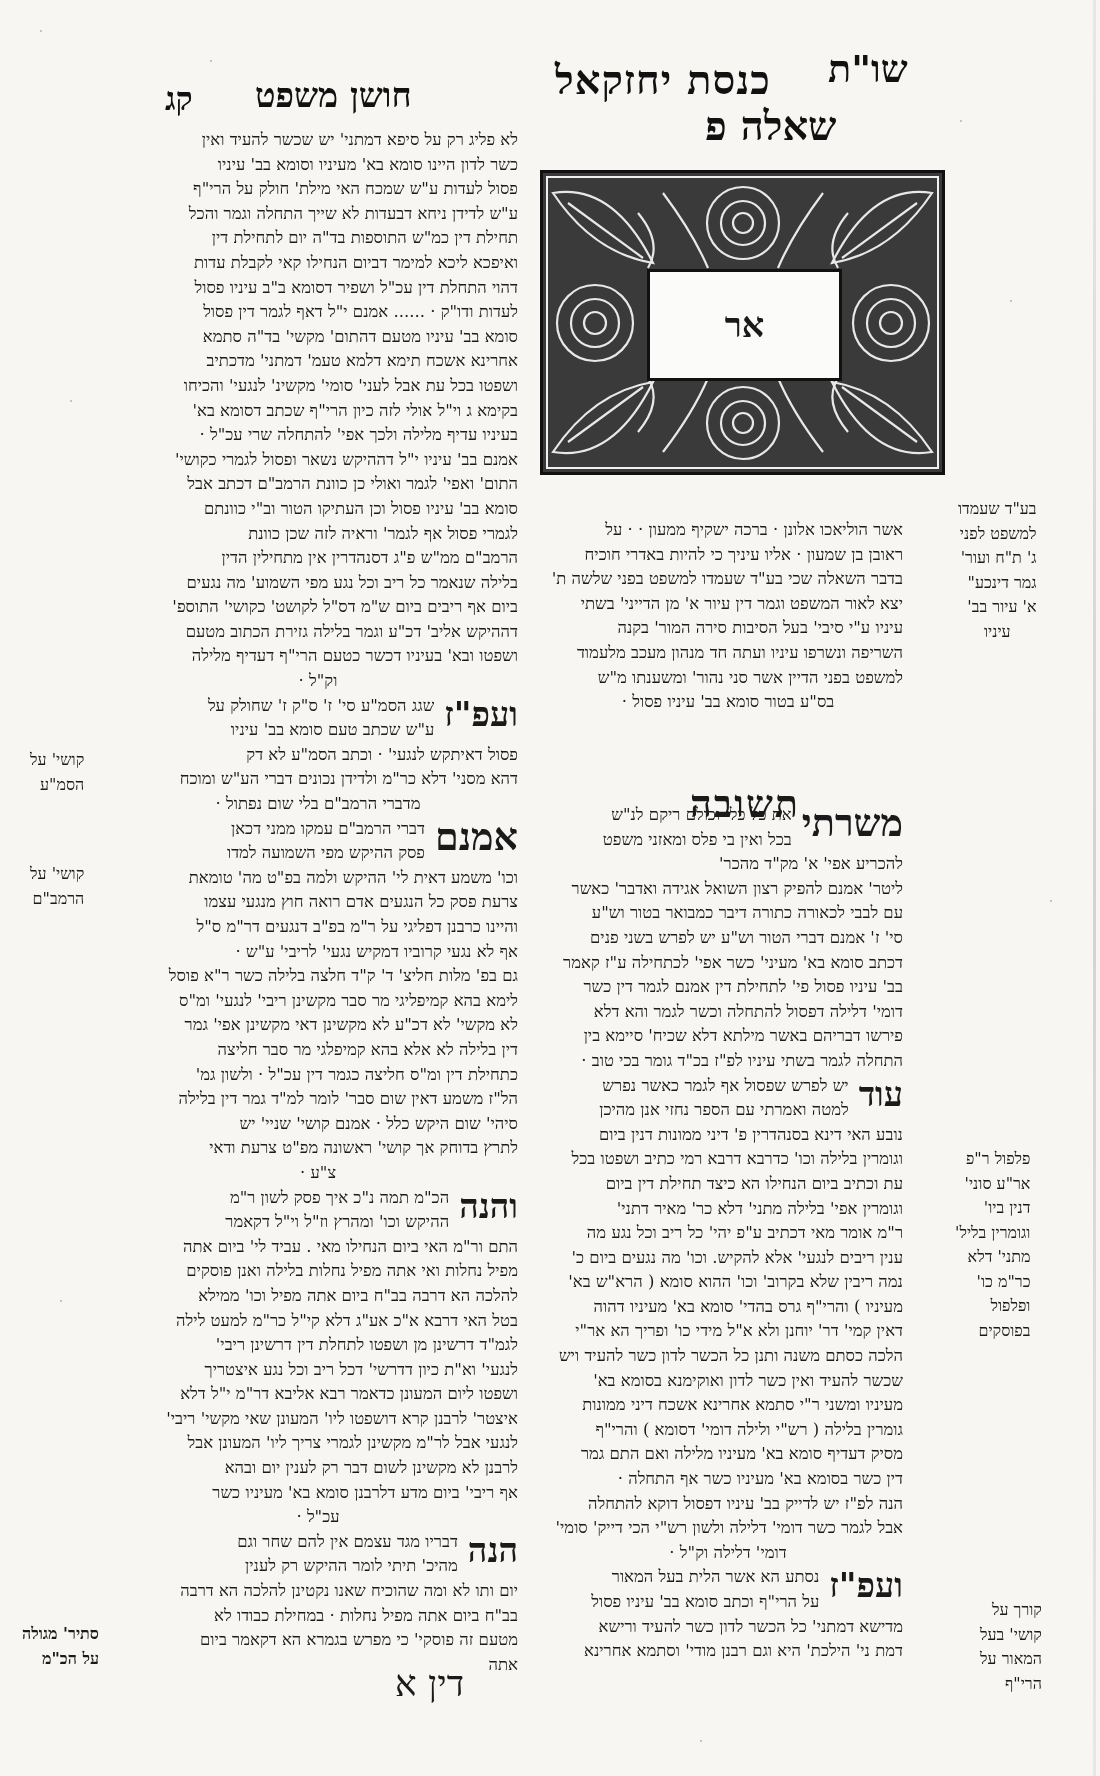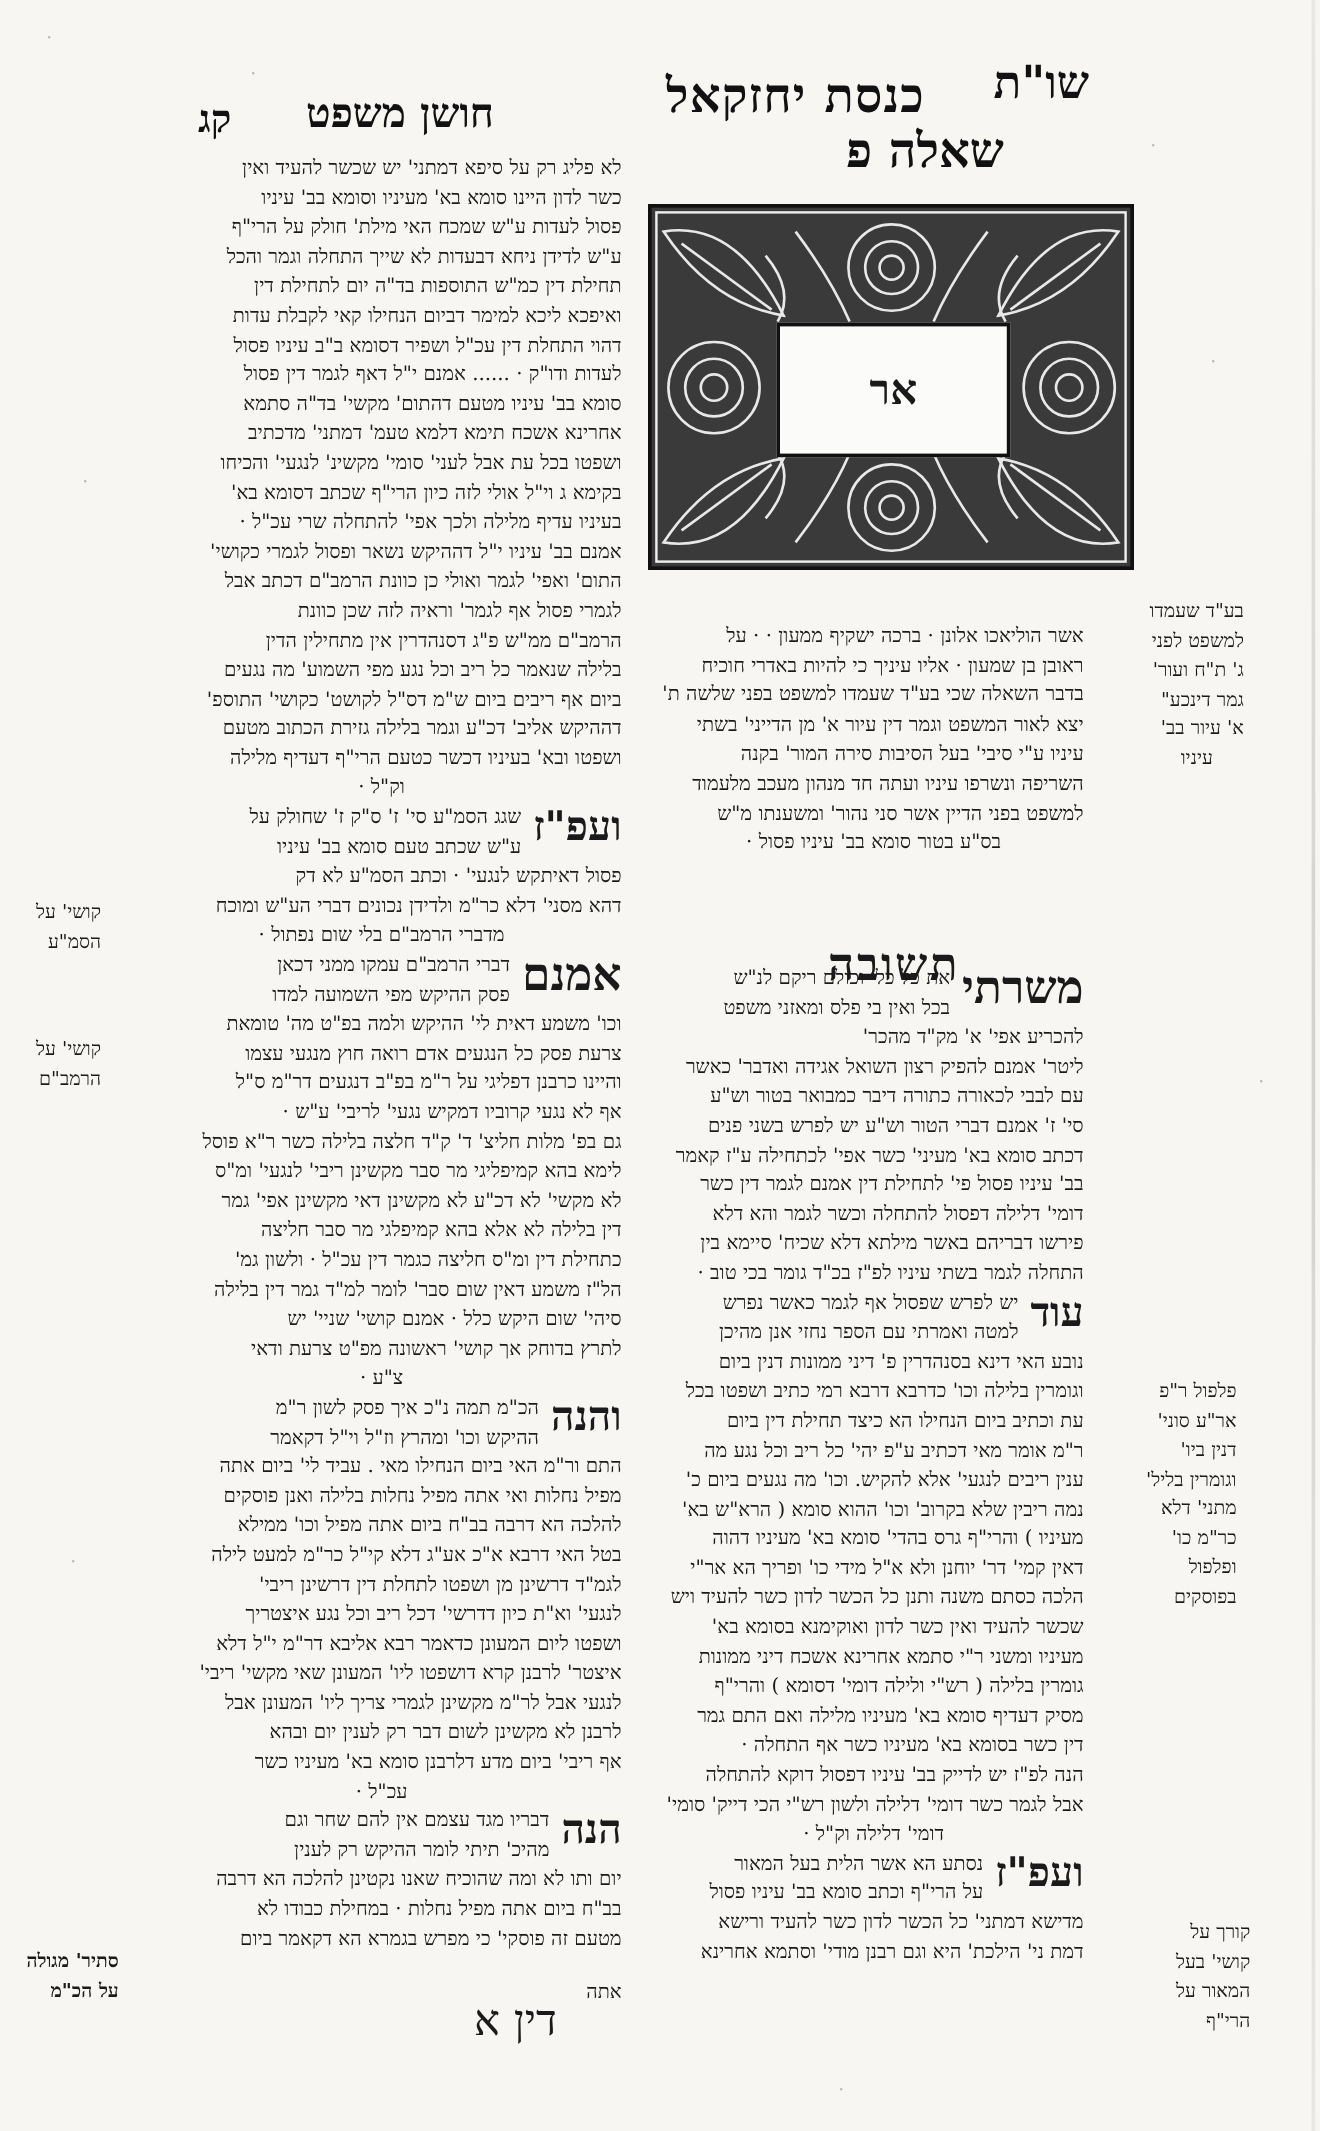--- a/index.html
+++ b/index.html
@@ -126,20 +126,21 @@
   <span class="line">בב' עיניו פסול פי' לתחילת דין אמנם לגמר דין כשר</span>
   <span class="line">דומי' דלילה דפסול להתחלה וכשר לגמר והא דלא</span>
   <span class="line">פירשו דבריהם באשר מילתא דלא שכיח' סיימא בין</span>
   <span class="line">התחלה לגמר בשתי עיניו לפ"ז בכ"ד גומר בכי טוב ·</span>
   <span class="lead">עוד</span>
   <span class="line">יש לפרש שפסול אף לגמר כאשר נפרש</span>
   <span class="line">למטה ואמרתי עם הספר נחזי אנן מהיכן</span>
   <span class="line" style="clear:both">נובע האי דינא בסנהדרין פ' דיני ממונות דנין ביום</span>
   <span class="line">וגומרין בלילה וכו' כדרבא דרבא רמי כתיב ושפטו בכל</span>
   <span class="line">עת וכתיב ביום הנחילו הא כיצד תחילת דין ביום</span>
+  <span class="line">וגומרין אפי' בלילה מתני' דלא כר' מאיר דתני'</span>
   <span class="line">ר"מ אומר מאי דכתיב ע"פ יהי' כל ריב וכל נגע מה</span>
   <span class="line">ענין ריבים לנגעי' אלא להקיש. וכו' מה נגעים ביום כ'</span>
   <span class="line">נמה ריבין שלא בקרוב' וכו' ההוא סומא ( הרא"ש בא'</span>
   <span class="line">מעיניו ) והרי"ף גרס בהדי' סומא בא' מעיניו דהוה</span>
   <span class="line">דאין קמי' דר' יוחנן ולא א"ל מידי כו' ופריך הא אר"י</span>
   <span class="line">הלכה כסתם משנה ותנן כל הכשר לדון כשר להעיד ויש</span>
   <span class="line">שכשר להעיד ואין כשר לדון ואוקימנא בסומא בא'</span>
   <span class="line">מעיניו ומשני ר"י סתמא אחרינא אשכח דיני ממונות</span>
   <span class="line">גומרין בלילה ( רש"י ולילה דומי' דסומא ) והרי"ף</span>
   <span class="line">מסיק דעדיף סומא בא' מעיניו מלילה ואם התם גמר</span>
@@ -163,20 +164,21 @@
   <span class="line">ואיפכא ליכא למימר דביום הנחילו קאי לקבלת עדות</span>
   <span class="line">דהוי התחלת דין עכ"ל ושפיר דסומא ב"ב עיניו פסול</span>
   <span class="line">לעדות ודו"ק · ...... אמנם י"ל דאף לגמר דין פסול</span>
   <span class="line">סומא בב' עיניו מטעם דהתום' מקשי' בד"ה סתמא</span>
   <span class="line">אחרינא אשכח תימא דלמא טעמ' דמתני' מדכתיב</span>
   <span class="line">ושפטו בכל עת אבל לעני' סומי' מקשינ' לנגעי' והכיחו</span>
   <span class="line">בקימא ג וי"ל אולי לזה כיון הרי"ף שכתב דסומא בא'</span>
   <span class="line">בעיניו עדיף מלילה ולכך אפי' להתחלה שרי עכ"ל ·</span>
   <span class="line">אמנם בב' עיניו י"ל דההיקש נשאר ופסול לגמרי כקושי'</span>
   <span class="line">התום' ואפי' לגמר ואולי כן כוונת הרמב"ם דכתב אבל</span>
+  <span class="line">סומא בב' עיניו פסול וכן העתיקו הטור וב"י כוונתם</span>
   <span class="line">לגמרי פסול אף לגמר' וראיה לזה שכן כוונת</span>
   <span class="line">הרמב"ם ממ"ש פ"ג דסנהדרין אין מתחילין הדין</span>
   <span class="line">בלילה שנאמר כל ריב וכל נגע מפי השמוע' מה נגעים</span>
   <span class="line">ביום אף ריבים ביום ש"מ דס"ל לקושט' כקושי' התוספ'</span>
   <span class="line">דההיקש אליב' דכ"ע וגמר בלילה גזירת הכתוב מטעם</span>
   <span class="line">ושפטו ובא' בעיניו דכשר כטעם הרי"ף דעדיף מלילה</span>
   <span class="line center">וק"ל ·</span>
 
   <span class="lead">ועפ"ז</span>
   <span class="line">שגג הסמ"ע סי' ז' ס"ק ז' שחולק על</span>
@@ -217,21 +219,21 @@
   <span class="line">לרבנן לא מקשינן לשום דבר רק לענין יום ובהא</span>
   <span class="line">אף ריבי' ביום מדע דלרבנן סומא בא' מעיניו כשר</span>
   <span class="line center">עכ"ל ·</span>
 
   <span class="lead">הנה</span>
   <span class="line">דבריו מגד עצמם אין להם שחר וגם</span>
   <span class="line">מהיכ' תיתי לומר ההיקש רק לענין</span>
   <span class="line" style="clear:both">יום ותו לא ומה שהוכיח שאנו נקטינן להלכה הא דרבה</span>
   <span class="line">בב"ח ביום אתה מפיל נחלות · במחילת כבודו לא</span>
   <span class="line">מטעם זה פוסקי' כי מפרש בגמרא הא דקאמר ביום</span>
-  <span class="line" style="padding-left:200px;margin-top:20px;">אתה</span>
+  <span class="line" style="padding-left:200px;">אתה</span>
 </div>
 
 <div class="din-a">דין א</div>
 
 <div class="margin" style="left:958px; top:497px;">
   <div>בע"ד שעמדו</div>
   <div>למשפט לפני</div>
   <div>ג' ת"ח ועור'</div>
   <div>גמר דינכע"</div>
   <div>א' עיור בב'</div>

